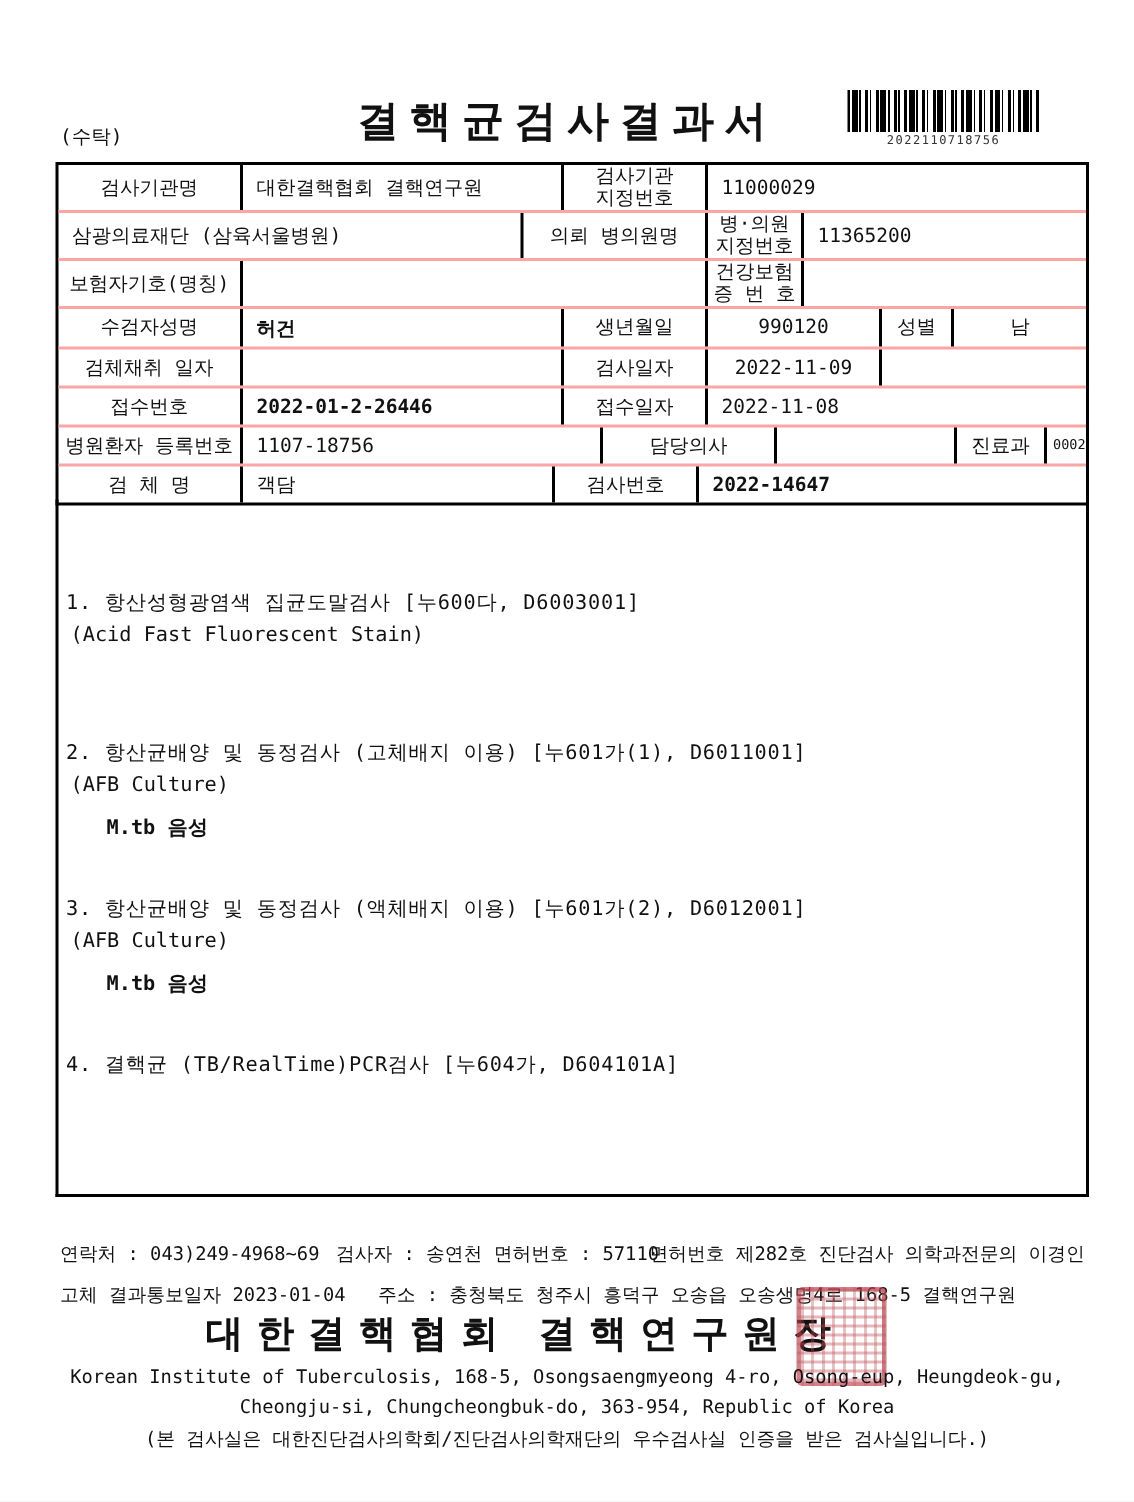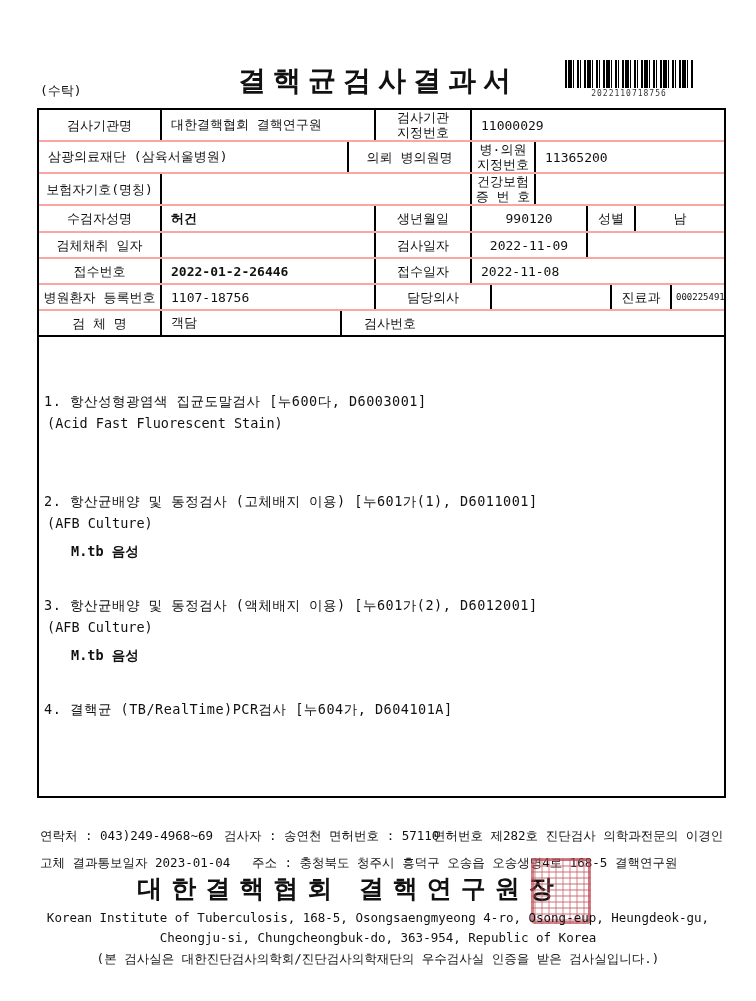--- a/index.html
+++ b/index.html
@@ -114,30 +114,31 @@
       <div class="td val" style="flex:1"></div>
     </div>
     <div class="tr" style="height:26px">
       <div class="td lbl" style="width:123px">접수번호</div>
       <div class="td val b" style="width:214px">2022-01-2-26446</div>
       <div class="td lbl" style="width:96px">접수일자</div>
       <div class="td val" style="flex:1">2022-11-08</div>
     </div>
     <div class="tr" style="height:26px">
       <div class="td lbl" style="width:123px">병원환자 등록번호</div>
-      <div class="td val" style="width:214px">1107-18756</div>
+      <div class="td val" style="width:240px">1107-18756</div>
       <div class="td lbl" style="width:116px">담당의사</div>
       <div class="td val" style="width:120px"></div>
       <div class="td lbl" style="width:60px">진료과</div>
       <div class="td val tiny" style="flex:1">0002254911</div>
     </div>
     <div class="tr" style="height:24px">
       <div class="td lbl" style="width:123px">검 체 명</div>
-      <div class="td val" style="width:180px">객담</div>
+      <div class="td val" style="width:208px">객담</div>
       <div class="td lbl" style="width:96px">검사번호</div>
+      <div class="td val b" style="flex:1">2022-14647</div>
     </div>
   </div>
 
   <div class="results-box">
     <div class="item" style="top:12px">
       <div class="line1">1. 항산성형광염색 집균도말검사 [누600다, D6003001]</div>
       <div class="line2">(Acid Fast Fluorescent Stain)</div>
       <div class="result"></div>
     </div>
     <div class="item" style="top:112px">

